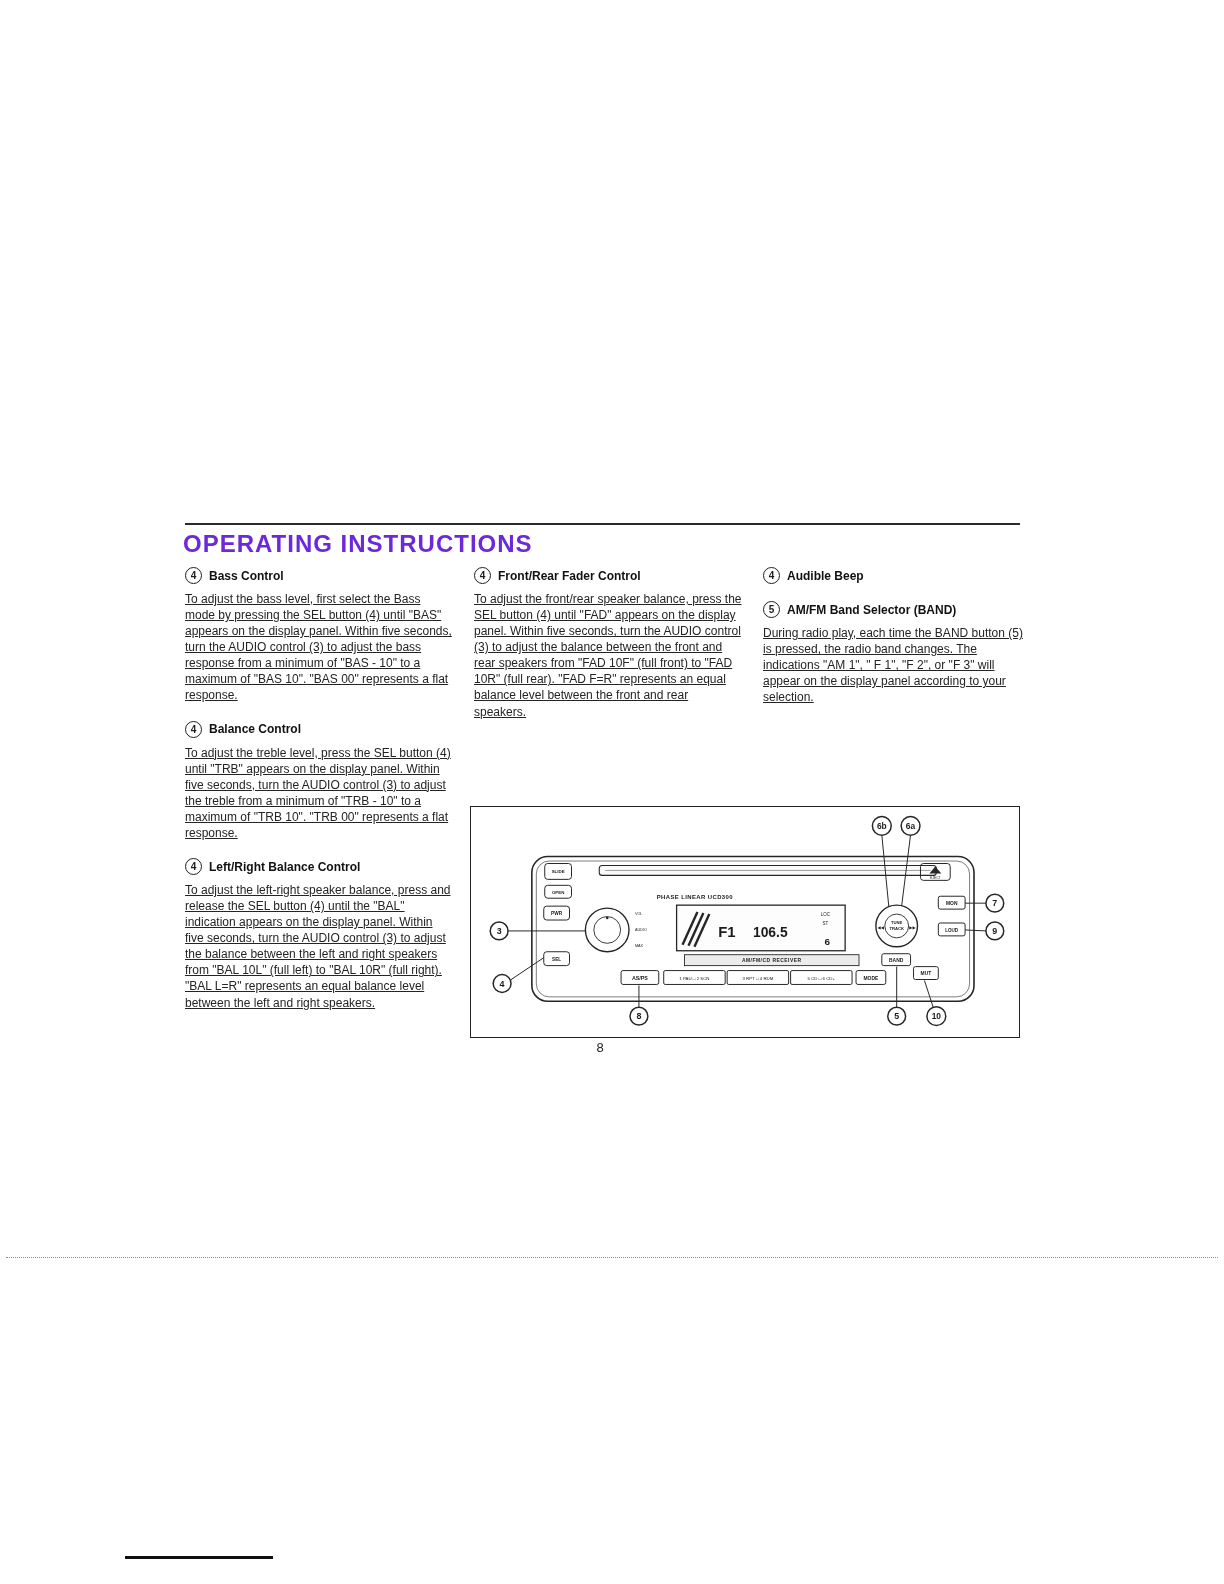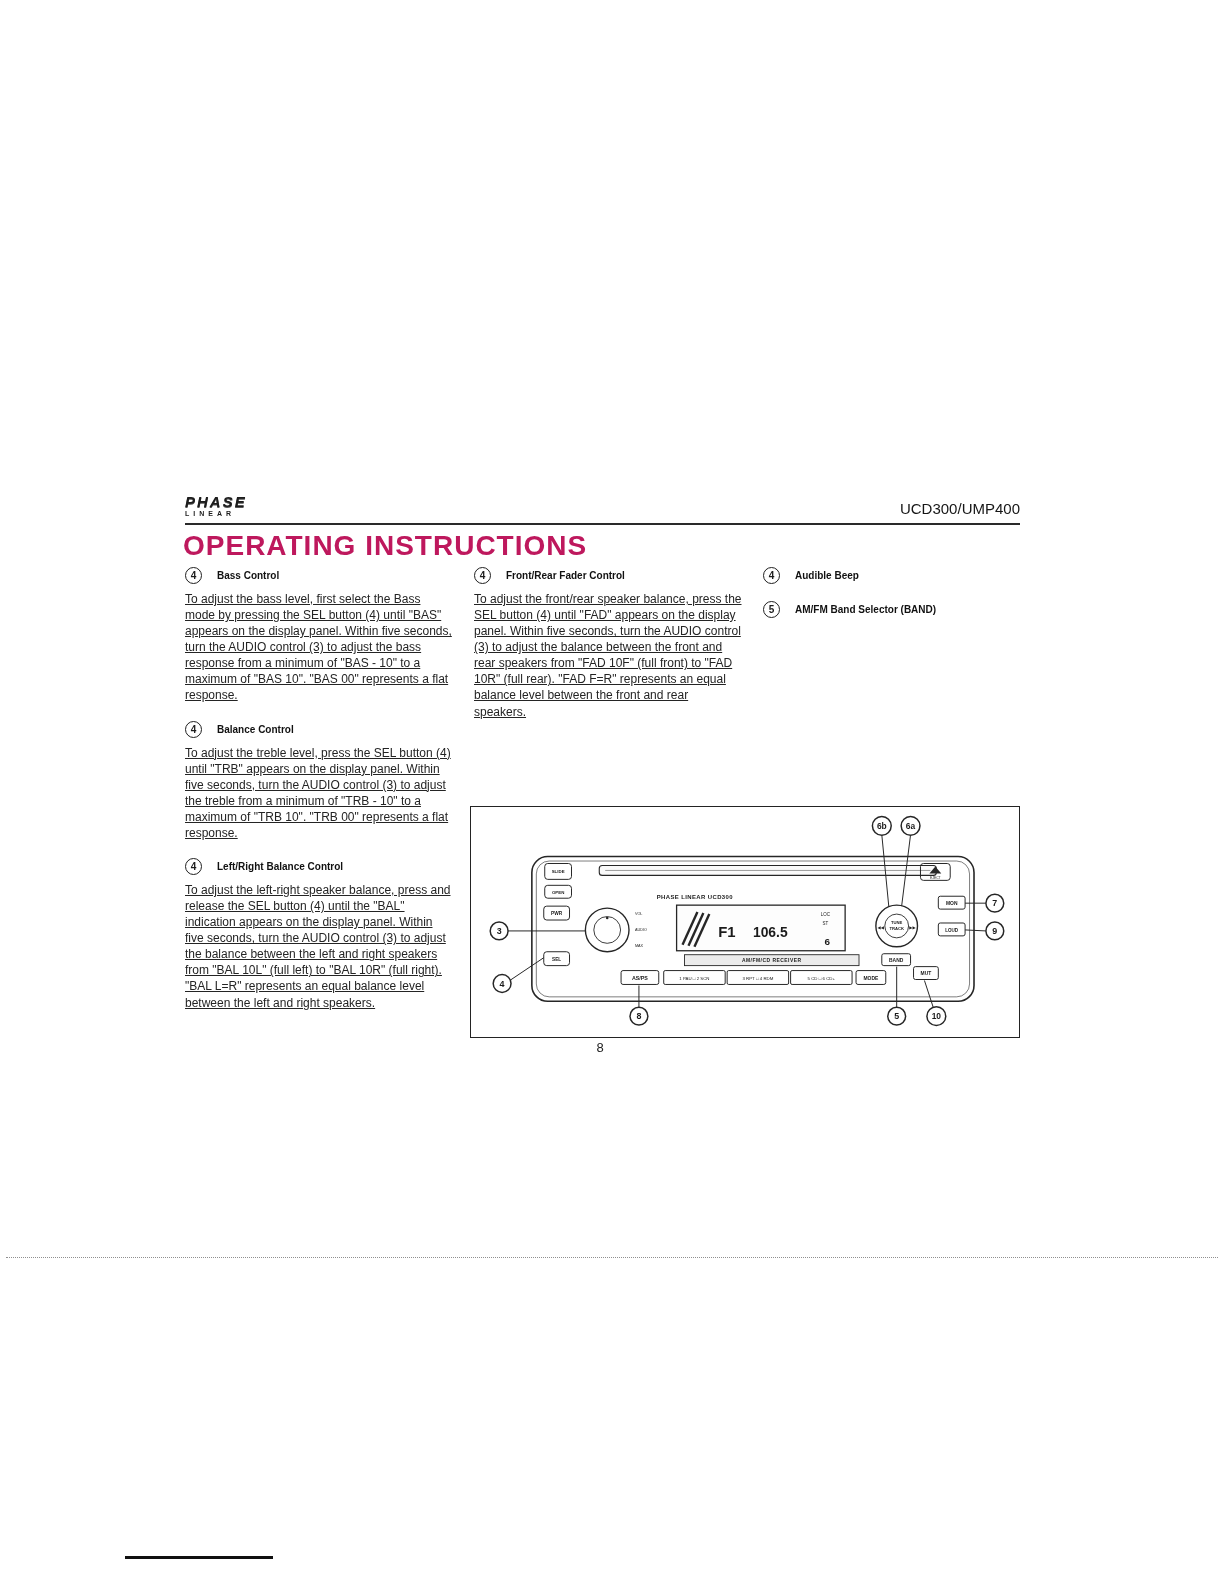--- a/index.html
+++ b/index.html
@@ -10,54 +10,47 @@
   }
   
   .header { position:absolute; left:185px; top:492px; width:835px; height:30px; }
   .logo { position:absolute; left:0; top:2px; line-height:1; }
   .logo-top { font-size:15px; font-weight:bold; font-style:italic; letter-spacing:2px;
               text-shadow:0 1px 0 #555; }
   .logo-bottom { font-size:7px; font-weight:bold; letter-spacing:4px; margin-top:1px; }
   .model { position:absolute; right:0; bottom:5px; font-size:15px; color:#161616; }
   .rule { position:absolute; left:185px; top:523px; width:835px; height:2px; background:#2a2a2a; }
   
-  .title { position:absolute; left:183px; top:530px; font-size:28px; font-weight:bold;
-           letter-spacing:1px; color:#be185d; }
+  .title { position:absolute; left:183px; top:530px; font-size:24px; font-weight:bold;
+           letter-spacing:1px; color:#6d28d9; }
   
   .cols { position:absolute; left:185px; top:567px; width:848px; display:flex; gap:21px; }
   .col { width:268px; }
   .section { margin-bottom:17px; }
   .sec-head { display:flex; align-items:center; gap:7px; margin-bottom:7px; }
   .circ { flex:0 0 auto; width:17px; height:17px; border:1.6px solid #1f1f1f; border-radius:50%;
           font-size:10px; font-weight:bold; display:flex; align-items:center; justify-content:center; }
-  .sec-title { font-size:10px; font-weight:bold; color:#111;margin-left:8px; }
+  .sec-title { font-size:12px; font-weight:bold; color:#111; }
   .sec-body { font-size:12px; line-height:1.34; color:#242424;text-decoration:underline; }
   
   .diagram-box { position:absolute; left:470px; top:806px; width:550px; height:232px;
                  border:1.6px solid #232323; background:#fff; }
   .stereo-svg { display:block; width:100%; height:100%; }
   .stereo-svg text { font-family:"Liberation Sans", sans-serif; fill:#1b1b1b; }
   .page-num { position:absolute; left:560px; top:1040px; width:80px; text-align:center;
               font-size:13px; color:#222; }
   .dotted-rule { position:absolute; left:6px; top:1257px; width:1212px; height:0;
                  border-top:1.5px dotted #8f8f8f; }
   .scan-mark { position:absolute; left:125px; top:1556px; width:148px; height:3px; background:#101010; }
 </style>
 </head>
 <body>
 
 <div class="page">
 
-  <div class="header">
-    <div class="logo">
-      <div class="logo-top">PHASE</div>
-      <div class="logo-bottom">LINEAR</div>
-    </div>
-    <div class="model">UCD300/UMP400</div>
-  </div>
   <div class="rule"></div>
 
   <div class="title">OPERATING INSTRUCTIONS</div>
 
   <div class="cols">
     <div class="col">
       <div class="section">
         <div class="sec-head">
           <span class="circ">4</span>
           <span class="sec-title">Bass Control</span>
@@ -95,20 +88,21 @@
         <div class="sec-head">
           <span class="circ">4</span>
           <span class="sec-title">Audible Beep</span>
         </div>
       </div>
       <div class="section">
         <div class="sec-head">
           <span class="circ">5</span>
           <span class="sec-title">AM/FM Band Selector (BAND)</span>
         </div>
+        <p class="sec-body">During radio play, each time the BAND button (5) is pressed, the radio band changes. The indications "AM 1", " F 1", "F 2", or "F 3" will appear on the display panel according to your selection.</p>
       </div>
     </div>
   </div>
 
   <div class="diagram-box">
     <svg class="stereo-svg" viewBox="0 0 550 232">
 
       <g fill="none" stroke="#262626">
         <rect x="60" y="50" width="446" height="146" rx="16" stroke-width="1.6"></rect>
         <rect x="64.5" y="54.5" width="437" height="137" rx="13" stroke-width="0.6"></rect>

